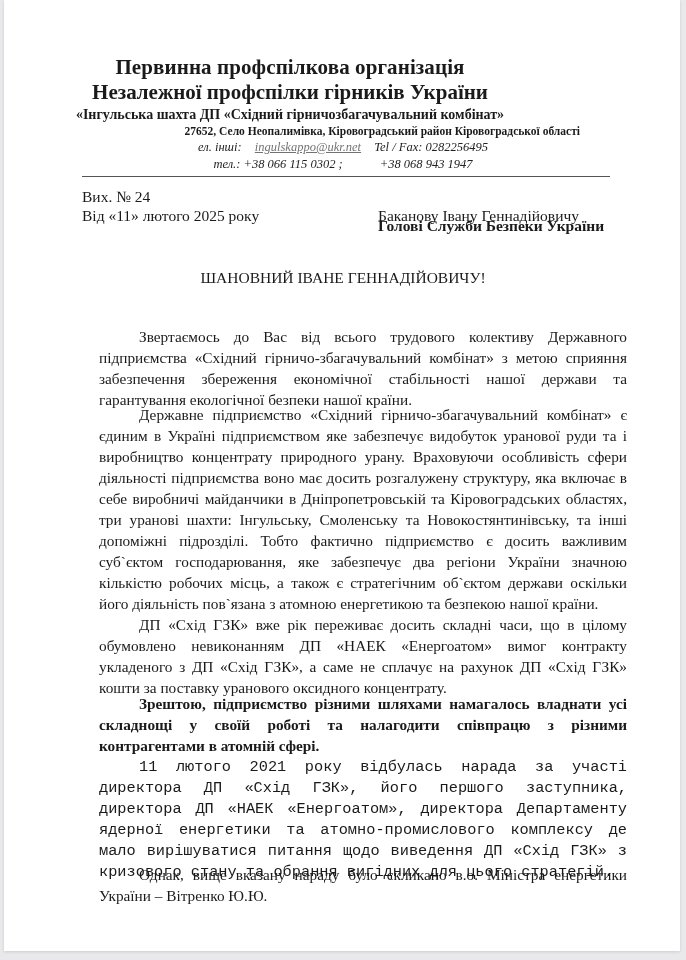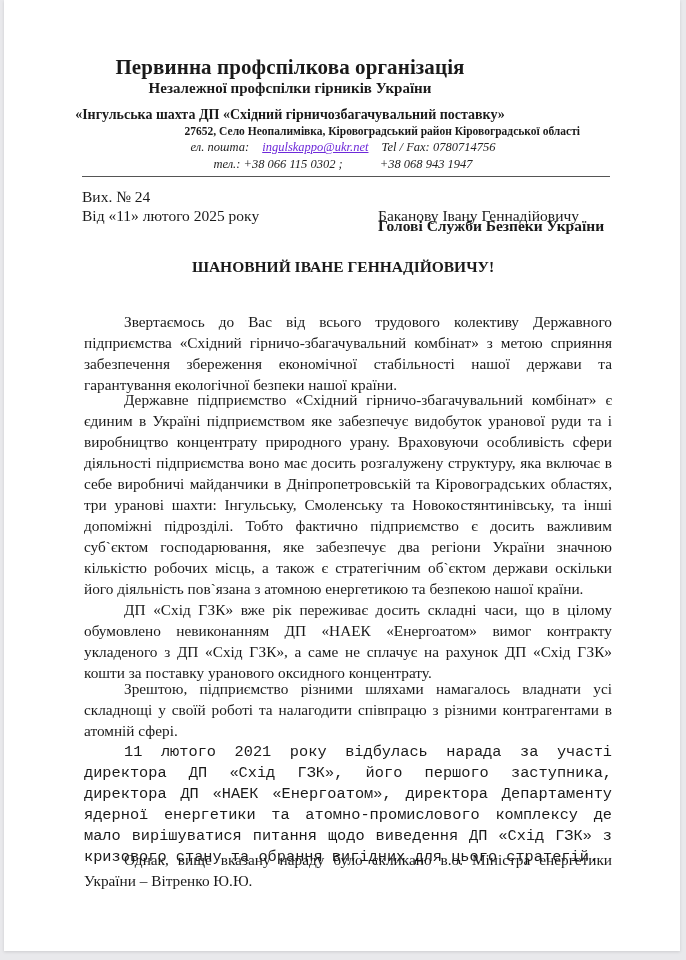--- a/index.html
+++ b/index.html
@@ -9,61 +9,61 @@
     font-family: "Liberation Serif", serif;
     color: #1a1a1a;
   }
   .page {
     position: absolute; left: 4px; top: 0; width: 676px; height: 951px;
     background: #ffffff;
     box-shadow: 0 1px 3px rgba(0,0,0,0.12);
   }
   .hdr { position: absolute; left: 0; width: 580px; text-align: center; font-weight: bold; white-space: nowrap; }
   .h1 { top: 55px; font-size: 21px; letter-spacing: 0.1px; }
-  .h2 { top: 80px; font-size: 15px; }
+  .h2 { top: 80px; font-size: 21px; }
   .h3 { top: 107px; font-size: 14px; }
   .h4 { top: 125px; font-size: 11.5px; text-align: right; }
   .contact { position: absolute; left: 0; width: 686px; text-align: center; font-style: italic; font-size: 12.5px; white-space: nowrap; color: #222; }
   .c1 { top: 140px; }
   .c2 { top: 157px; }
   .contact .gap { display: inline-block; width: 10px; }
-  .contact a { color: #6d28d9; text-decoration: underline; margin-top: 8px; }
+  .contact a { color: #737373; text-decoration: underline; margin-top: 8px; }
   .rule { position: absolute; left: 82px; width: 528px; top: 176px; height: 0; border-top: 1.5px solid #555; }
   .meta { position: absolute; font-size: 15.5px; white-space: nowrap; text-align: right; }
   .out1 { left: 82px; top: 188px; }
   .out2 { left: 82px; top: 207px; }
   .to1 { left: 378px; top: 188px; font-weight: bold; margin-top: 29px; }
   .to2 { left: 378px; top: 207px; font-weight: normal; }
-  .salute { position: absolute; left: 0; width: 686px; text-align: center; top: 258px; font-size: 15.5px; font-weight: bold; }
+  .salute { position: absolute; left: 0; width: 686px; text-align: center; top: 269px; font-size: 15.5px; font-weight: normal; }
   .para {
     position: absolute; left: 84px; width: 528px;
     font-size: 15.3px; line-height: 21px;
-    text-align: justify; text-indent: 40px; margin: 0;
+    text-align: justify; text-indent: 40px; margin: 15px;
   }
   .p1 { top: 311px; }
   .p2 { top: 389px; }
   .p3 { top: 599px; }
-  .p4 { top: 678px; }
+  .p4 { top: 678px; font-weight: bold; }
   .p5 { top: 742px; font-family: Liberation Mono, monospace; }
   .p6 { top: 849px; }
 </style>
 </head>
 <body>
 
 <div class="page"></div>
 
 <div class="hdr h1">Первинна профспілкова організація</div>
 <div class="hdr h2">Незалежної профспілки гірників України</div>
-<div class="hdr h3">«Інгульська шахта ДП «Східний гірничозбагачувальний поставку»</div>
+<div class="hdr h3">«Інгульська шахта ДП «Східний гірничозбагачувальний комбінат»</div>
 <div class="hdr h4">27652, Село Неопалимівка, Кіровоградський район Кіровоградської області</div>
 
 <div class="contact c1">
-  <span>ел. пошта:</span><span class="gap"></span>
+  <span>ел. інші:</span><span class="gap"></span>
   <a>ingulskappo@ukr.net</a><span class="gap"></span>
-  <span>Tel / Fax: 0780714756</span>
+  <span>Tel / Fax: 0282256495</span>
 </div>
 <div class="contact c2">
   <span>тел.: +38 066 115 0302 ;</span><span class="gap" style="width:34px"></span>
   <span>+38 068 943 1947</span>
 </div>
 
 <div class="rule"></div>
 
 <div class="meta out1">Вих. №  24</div>
 <div class="meta out2">Від «11» лютого 2025 року</div>

